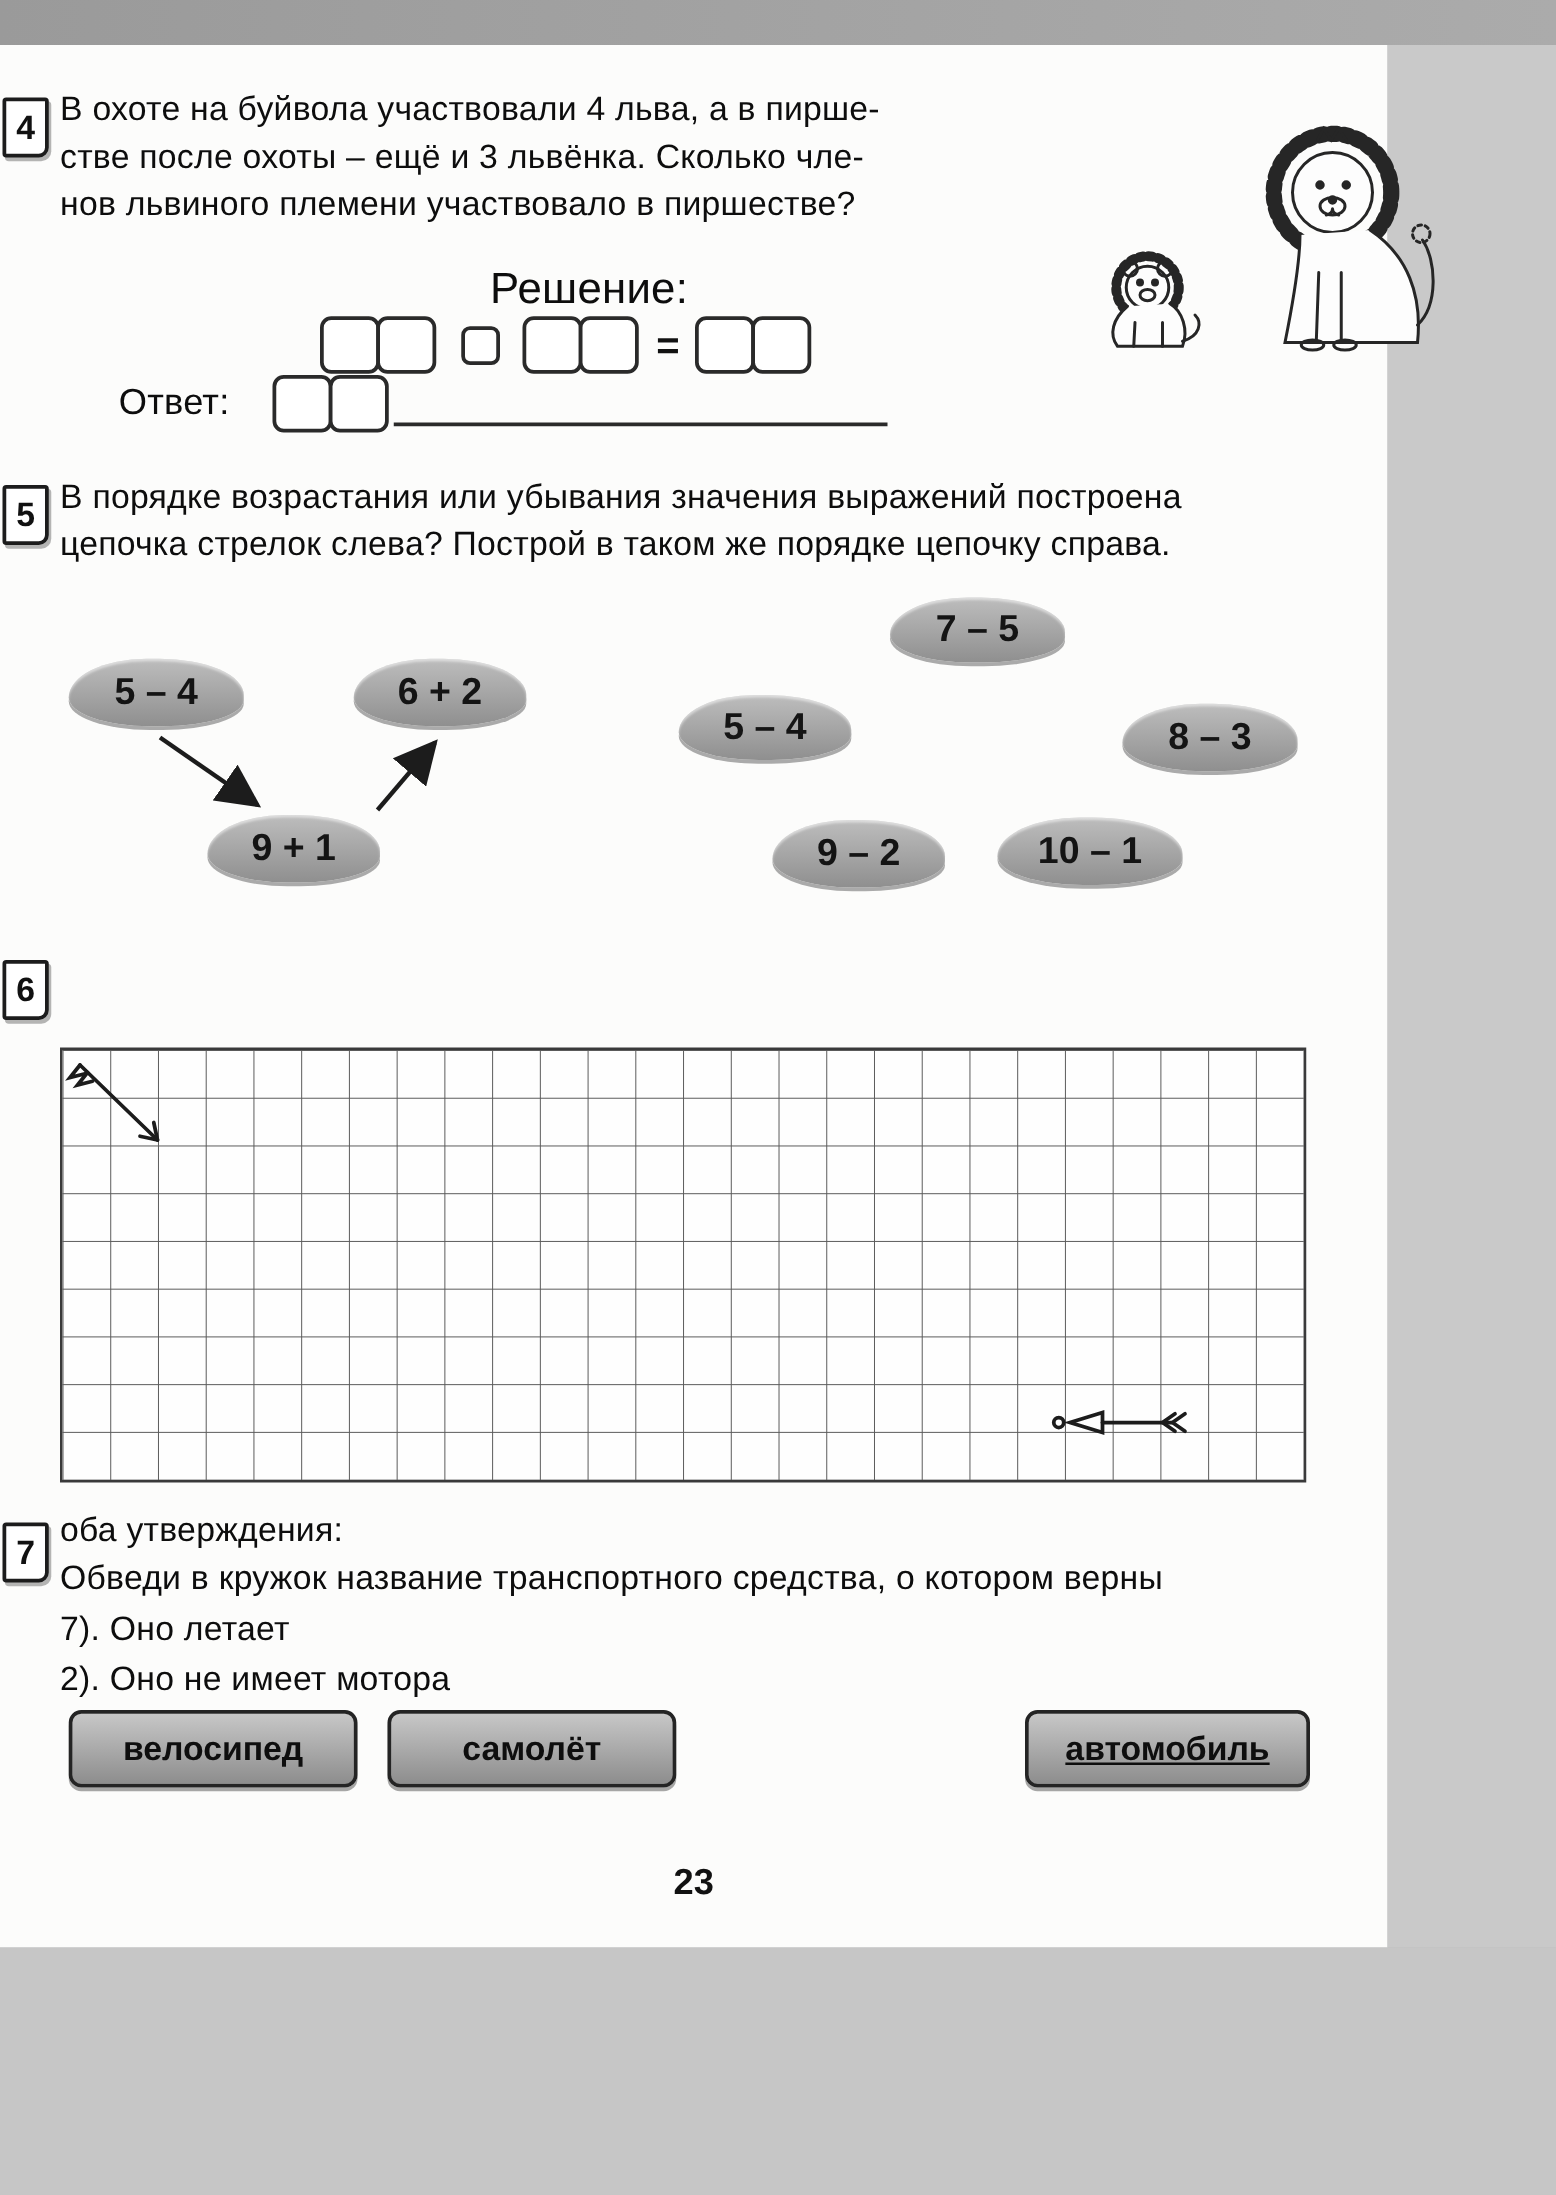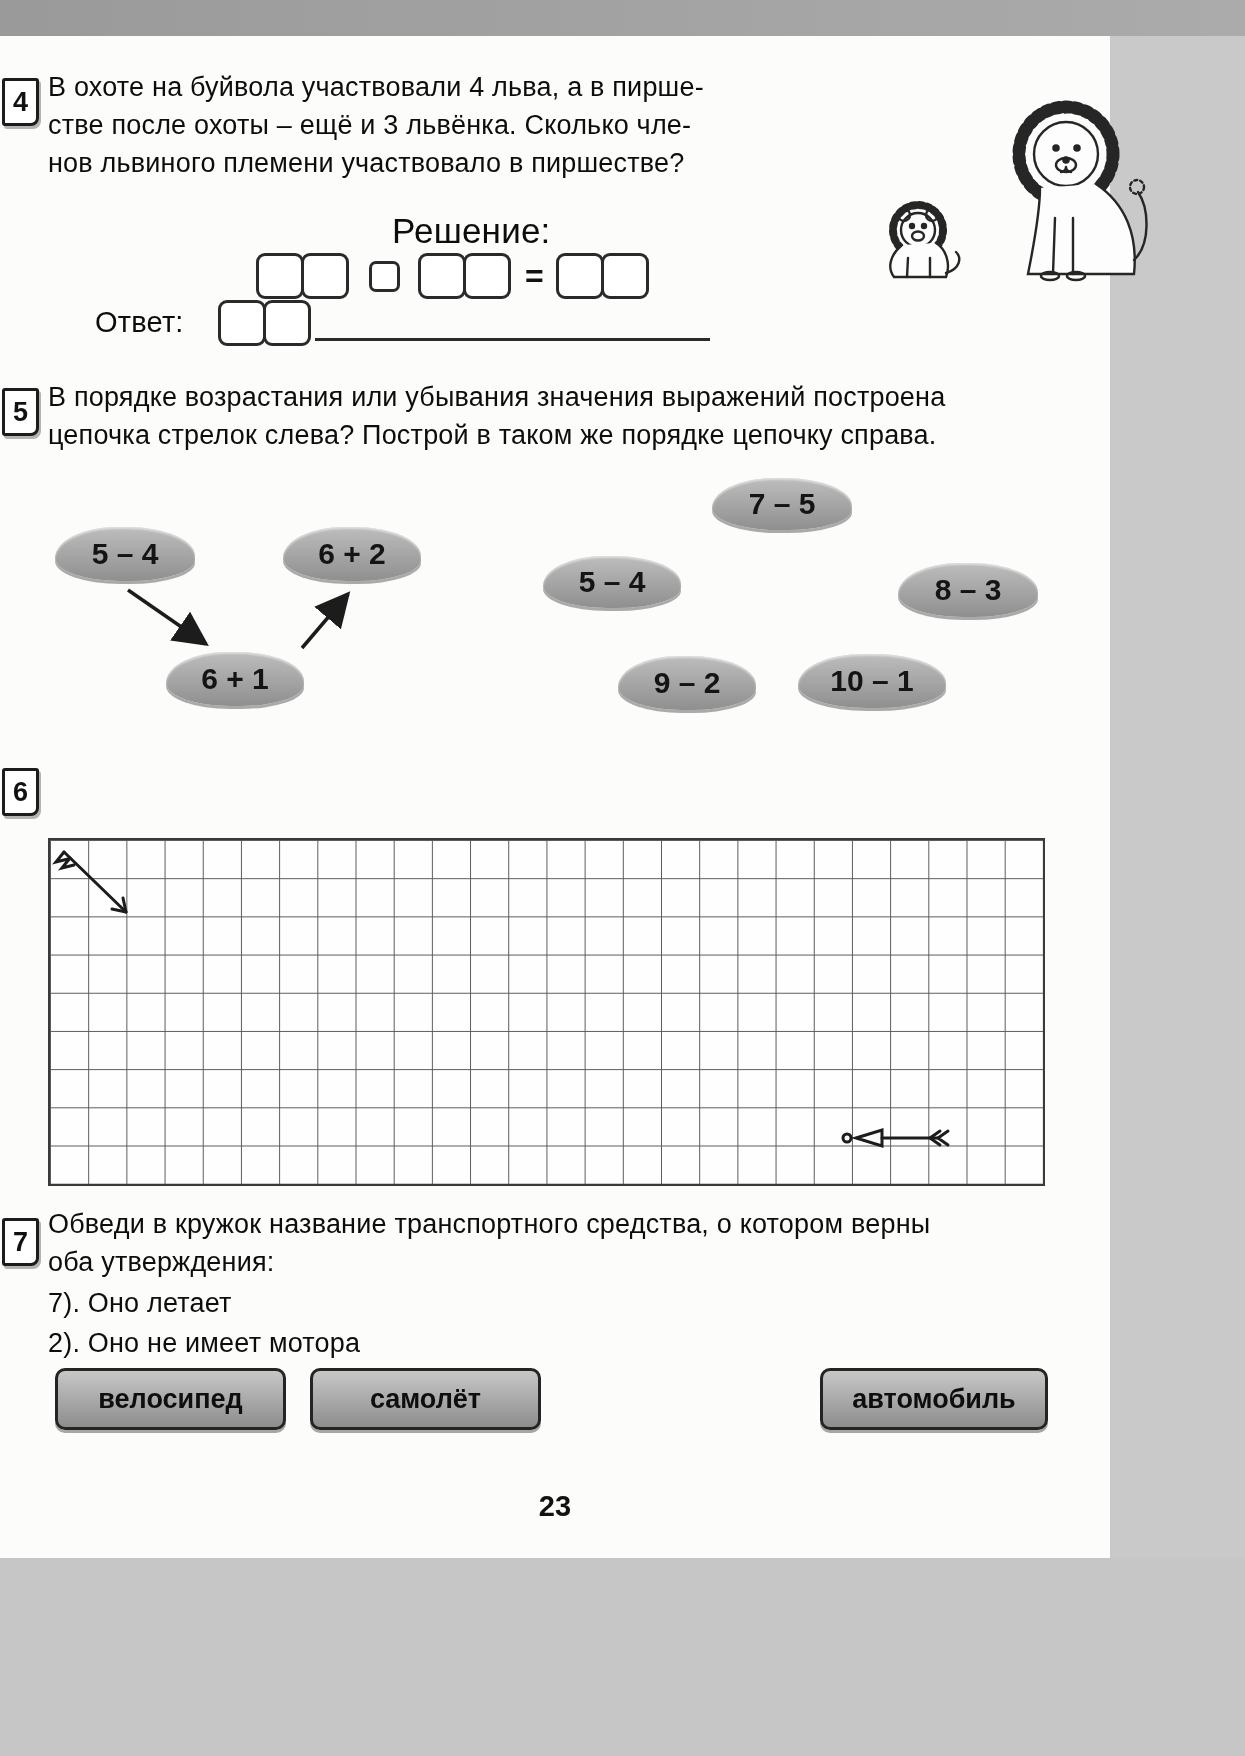--- a/index.html
+++ b/index.html
@@ -126,21 +126,21 @@
     <div>цепочка стрелок слева? Построй в таком же порядке цепочку справа.</div>
   </div>
 
   <div class="abs blob" style="left:55px;top:527px;width:140px;height:54px;">
     <span>5 – 4</span>
   </div>
   <div class="abs blob" style="left:283px;top:527px;width:138px;height:54px;">
     <span>6 + 2</span>
   </div>
   <div class="abs blob" style="left:166px;top:652px;width:138px;height:54px;">
-    <span>6 + 1</span>
+    <span>9 + 1</span>
   </div>
 
   <svg class="abs" style="left:0;top:460px;pointer-events:none;" width="1110" height="270">
     <defs>
       <marker id="ah" markerWidth="12" markerHeight="10" refX="9" refY="5" orient="auto">
         <path d="M0,0 L10,5 L0,10 z" fill="#1c1c1c"></path>
       </marker>
     </defs>
     <line x1="128" y1="130" x2="206" y2="184" stroke="#1c1c1c" stroke-width="3.5" marker-end="url(#ah)"></line>
     <line x1="302" y1="188" x2="348" y2="134" stroke="#1c1c1c" stroke-width="3.5" marker-end="url(#ah)"></line>
@@ -182,30 +182,30 @@
       <path d="M18,16 L44,8 L44,24 z" fill="#fdfdfd"></path>
       <line x1="44" y1="16" x2="100" y2="16"></line>
       <path d="M100,16 l10,-7 M100,16 l10,7 M92,16 l10,-7 M92,16 l10,7"></path>
     </g>
   </svg>
 
   <div class="abs task-num" style="left:2px;top:1218px;">
     <span>7</span>
   </div>
   <div class="abs ttext" style="left:48px;top:1205px;width:1010px;">
+    <div>оба утверждения:</div>
     <div>Обведи в кружок название транспортного средства, о котором верны</div>
-    <div>оба утверждения:</div>
   </div>
   <div class="abs ttext" style="left:48px;top:1284px;">7). Оно летает</div>
   <div class="abs ttext" style="left:48px;top:1324px;">2). Оно не имеет мотора</div>
 
   <div class="abs opt" style="left:55px;top:1368px;width:225px;">
     <span>велосипед</span>
   </div>
   <div class="abs opt" style="left:310px;top:1368px;width:225px;">
     <span>самолёт</span>
   </div>
-  <div class="abs opt" style="left:820px;top:1368px;width:222px;">
+  <div class="abs opt" style="left:820px;top:1368px;width:222px;text-decoration:underline;">
     <span>автомобиль</span>
   </div>
 
   <div class="abs pagenum" style="left:0;top:1490px;width:1110px;">23</div>
 </div>
 
 </body></html>

